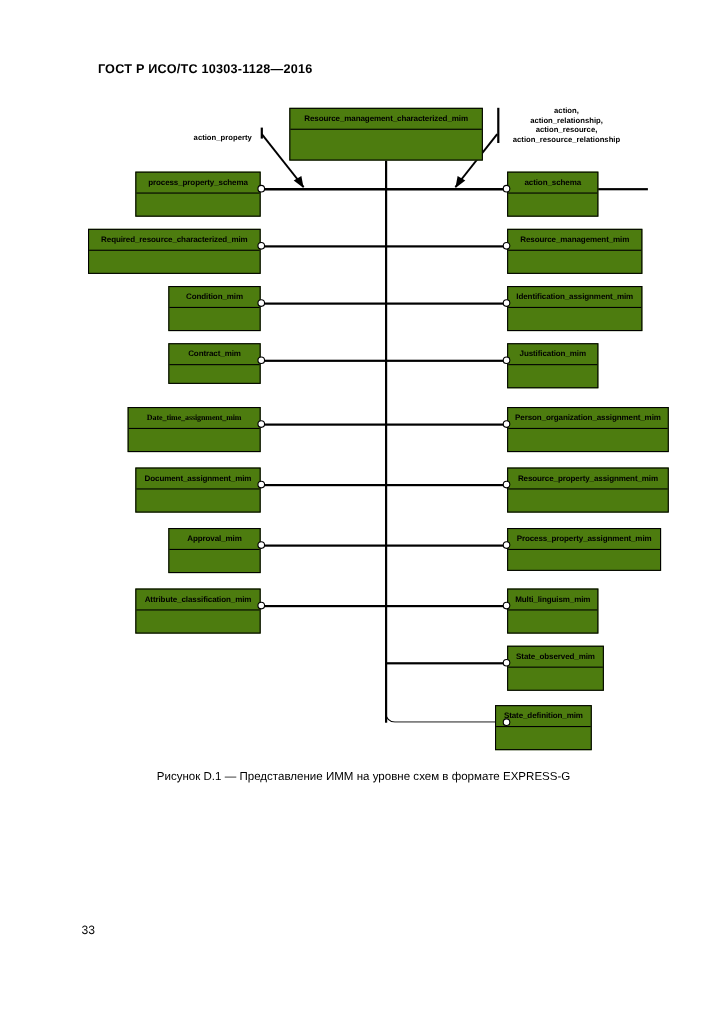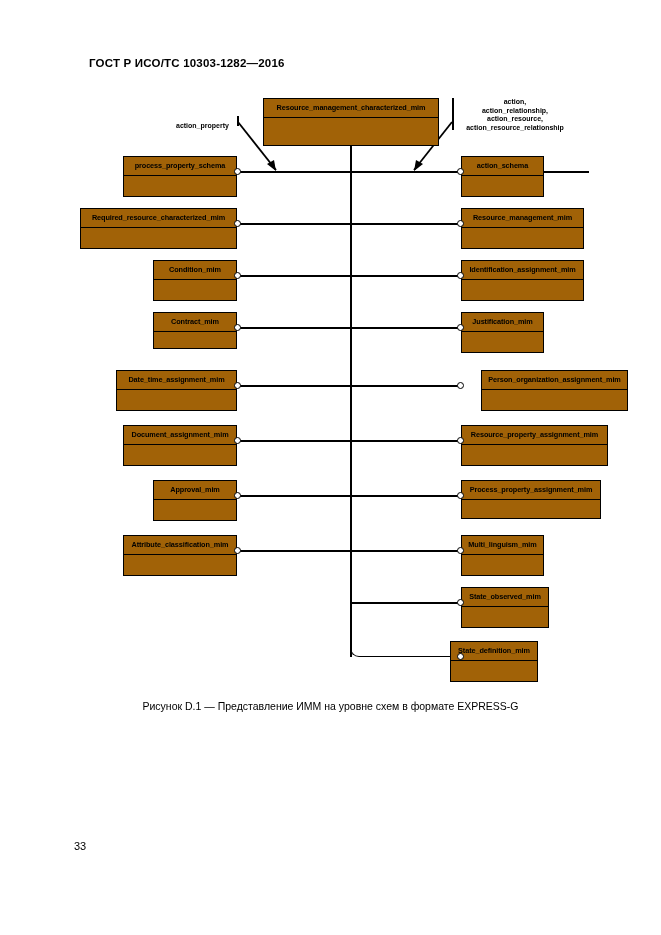--- a/index.html
+++ b/index.html
@@ -42,21 +42,21 @@
     left:74px; top:840px;
     font-size:11px;
     color:#000;
   }
 
   
   .node{
     position:absolute;
     box-sizing:border-box;
     border:1.6px solid #000;
-    background:#a16207;
+    background:#4d7c0f;
     z-index:5;
   }
   .node .title{
     box-sizing:border-box;
     height:19px;
     line-height:17px;
     border-bottom:1.6px solid #000;
     text-align:center;
     font-size:7.3px;
     font-weight:bold;
@@ -99,21 +99,21 @@
   .sidelabel.multi{
     text-align:center;
     line-height:8.6px;
   }
 </style>
 </head>
 <body>
 
 <div class="page">
 
-  <div class="header">ГОСТ Р ИСО/ТС 10303-1282—2016</div>
+  <div class="header">ГОСТ Р ИСО/ТС 10303-1128—2016</div>
 
   <div class="figure-area">
 
     <div class="node" style="left:263px; top:10px; width:176px; height:48px;">
       <div class="title">Resource_management_characterized_mim</div>
       <div class="body"></div>
     </div>
 
     <div class="sidelabel" style="left:176px; top:34px;">action_property</div>
 
@@ -163,21 +163,21 @@
     <div class="hline" style="left:237px; top:187px; width:114px;"></div>
     <div class="dot" style="left:234px; top:184px;"></div>
 
     <div class="node" style="left:153px; top:224px; width:84px; height:37px;">
       <div class="title">Contract_mim</div>
       <div class="body"></div>
     </div>
     <div class="hline" style="left:237px; top:239px; width:114px;"></div>
     <div class="dot" style="left:234px; top:236px;"></div>
 
-    <div class="node" style="left:116px; top:282px; width:121px; height:41px;">
+    <div class="node" style="left:116px; top:282px; width:121px; height:41px;font-family:Liberation Serif, serif;">
       <div class="title">Date_time_assignment_mim</div>
       <div class="body"></div>
     </div>
     <div class="hline" style="left:237px; top:297px; width:114px;"></div>
     <div class="dot" style="left:234px; top:294px;"></div>
 
     <div class="node" style="left:123px; top:337px; width:114px; height:41px;">
       <div class="title">Document_assignment_mim</div>
       <div class="body"></div>
     </div>
@@ -219,21 +219,21 @@
     <div class="hline" style="left:350px; top:187px; width:111px;"></div>
     <div class="dot" style="left:457px; top:184px;"></div>
 
     <div class="node" style="left:461px; top:224px; width:83px; height:41px;">
       <div class="title">Justification_mim</div>
       <div class="body"></div>
     </div>
     <div class="hline" style="left:350px; top:239px; width:111px;"></div>
     <div class="dot" style="left:457px; top:236px;"></div>
 
-    <div class="node" style="left:461px; top:282px; width:147px; height:41px;margin-left:20px;">
+    <div class="node" style="left:461px; top:282px; width:147px; height:41px;">
       <div class="title">Person_organization_assignment_mim</div>
       <div class="body"></div>
     </div>
     <div class="hline" style="left:350px; top:297px; width:111px;"></div>
     <div class="dot" style="left:457px; top:294px;"></div>
 
     <div class="node" style="left:461px; top:337px; width:147px; height:41px;">
       <div class="title">Resource_property_assignment_mim</div>
       <div class="body"></div>
     </div>

